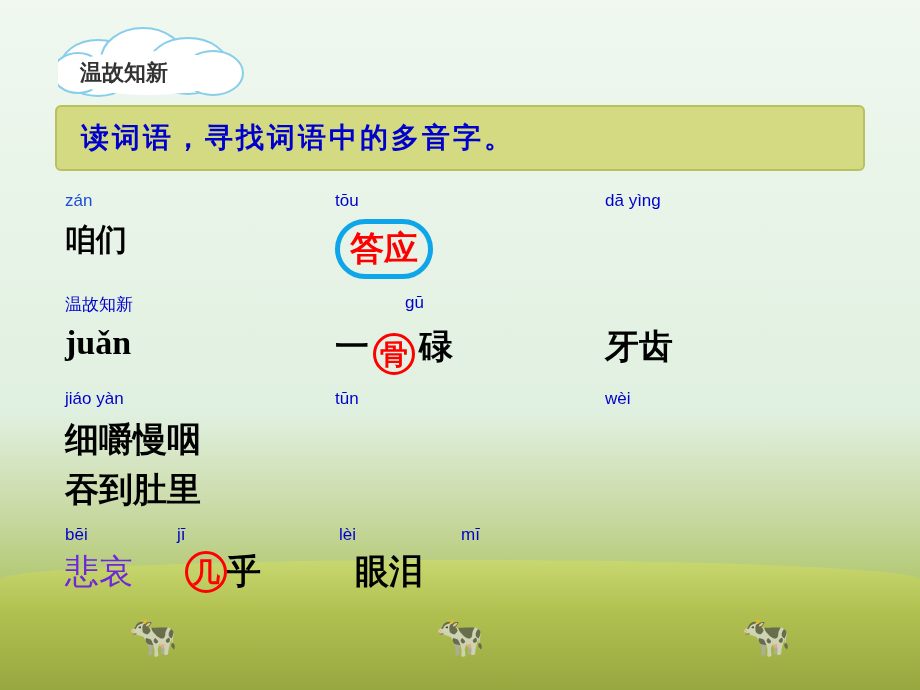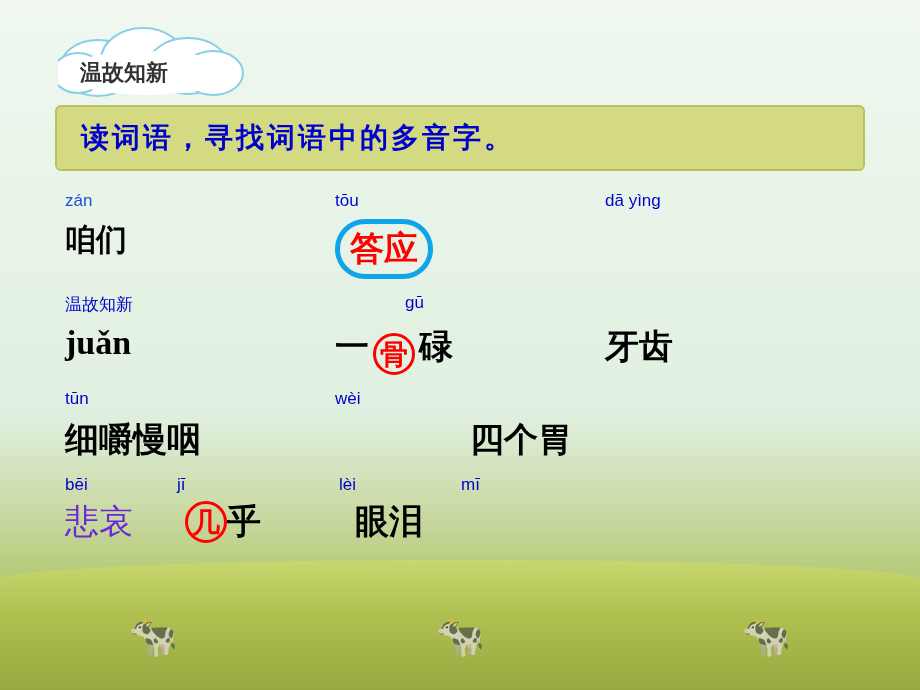--- a/index.html
+++ b/index.html
@@ -123,32 +123,35 @@
       </span>
       <span style="font-size:34px; color:#000; font-weight:bold;">碌</span>
     </div>
     <div style="padding:2px 10px;">
       <span style="font-size:34px; color:#000; font-weight:bold;">牙齿</span>
     </div>
   </div>
 
   <div style="display:grid; grid-template-columns:1fr 1fr 1fr; margin-bottom:4px;">
     <div style="padding:2px 10px;">
+      <span style="font-size:17px; color:#0000cc; font-family:Arial,sans-serif;">jiáo yàn</span>
+    </div>
+    <div style="padding:2px 10px;">
       <span style="font-size:17px; color:#0000cc; font-family:Arial,sans-serif;">tūn</span>
     </div>
     <div style="padding:2px 10px;">
       <span style="font-size:17px; color:#0000cc; font-family:Arial,sans-serif;">wèi</span>
     </div>
   </div>
-  <div style="display:grid; grid-template-columns:1fr 1fr; margin-bottom:10px;">
+  <div style="display:grid; grid-template-columns:1fr; margin-bottom:10px;">
     <div style="padding:2px 10px;">
       <span style="font-size:34px; color:#000; font-weight:bold;">细嚼慢咽</span>
     </div>
     <div style="padding:2px 10px;">
-      <span style="font-size:34px; color:#000; font-weight:bold;">四个胃</span>
+      <span style="font-size:34px; color:#000; font-weight:bold;">吞到肚里</span>
     </div>
   </div>
 
   <div style="display:flex; gap:22px; margin-bottom:4px; padding-left:10px;">
     <span style="font-size:17px; color:#0000cc; font-family:Arial,sans-serif; min-width:70px;">bēi</span>
     <span style="font-size:17px; color:#0000cc; font-family:Arial,sans-serif; min-width:80px; margin-left:20px;">jī</span>
     <span style="font-size:17px; color:#0000cc; font-family:Arial,sans-serif; min-width:80px; margin-left:60px;">lèi</span>
     <span style="font-size:17px; color:#0000cc; font-family:Arial,sans-serif; min-width:80px; margin-left:20px;">mī</span>
   </div>
   <div style="display:flex; gap:30px; align-items:center; padding-left:10px;">

